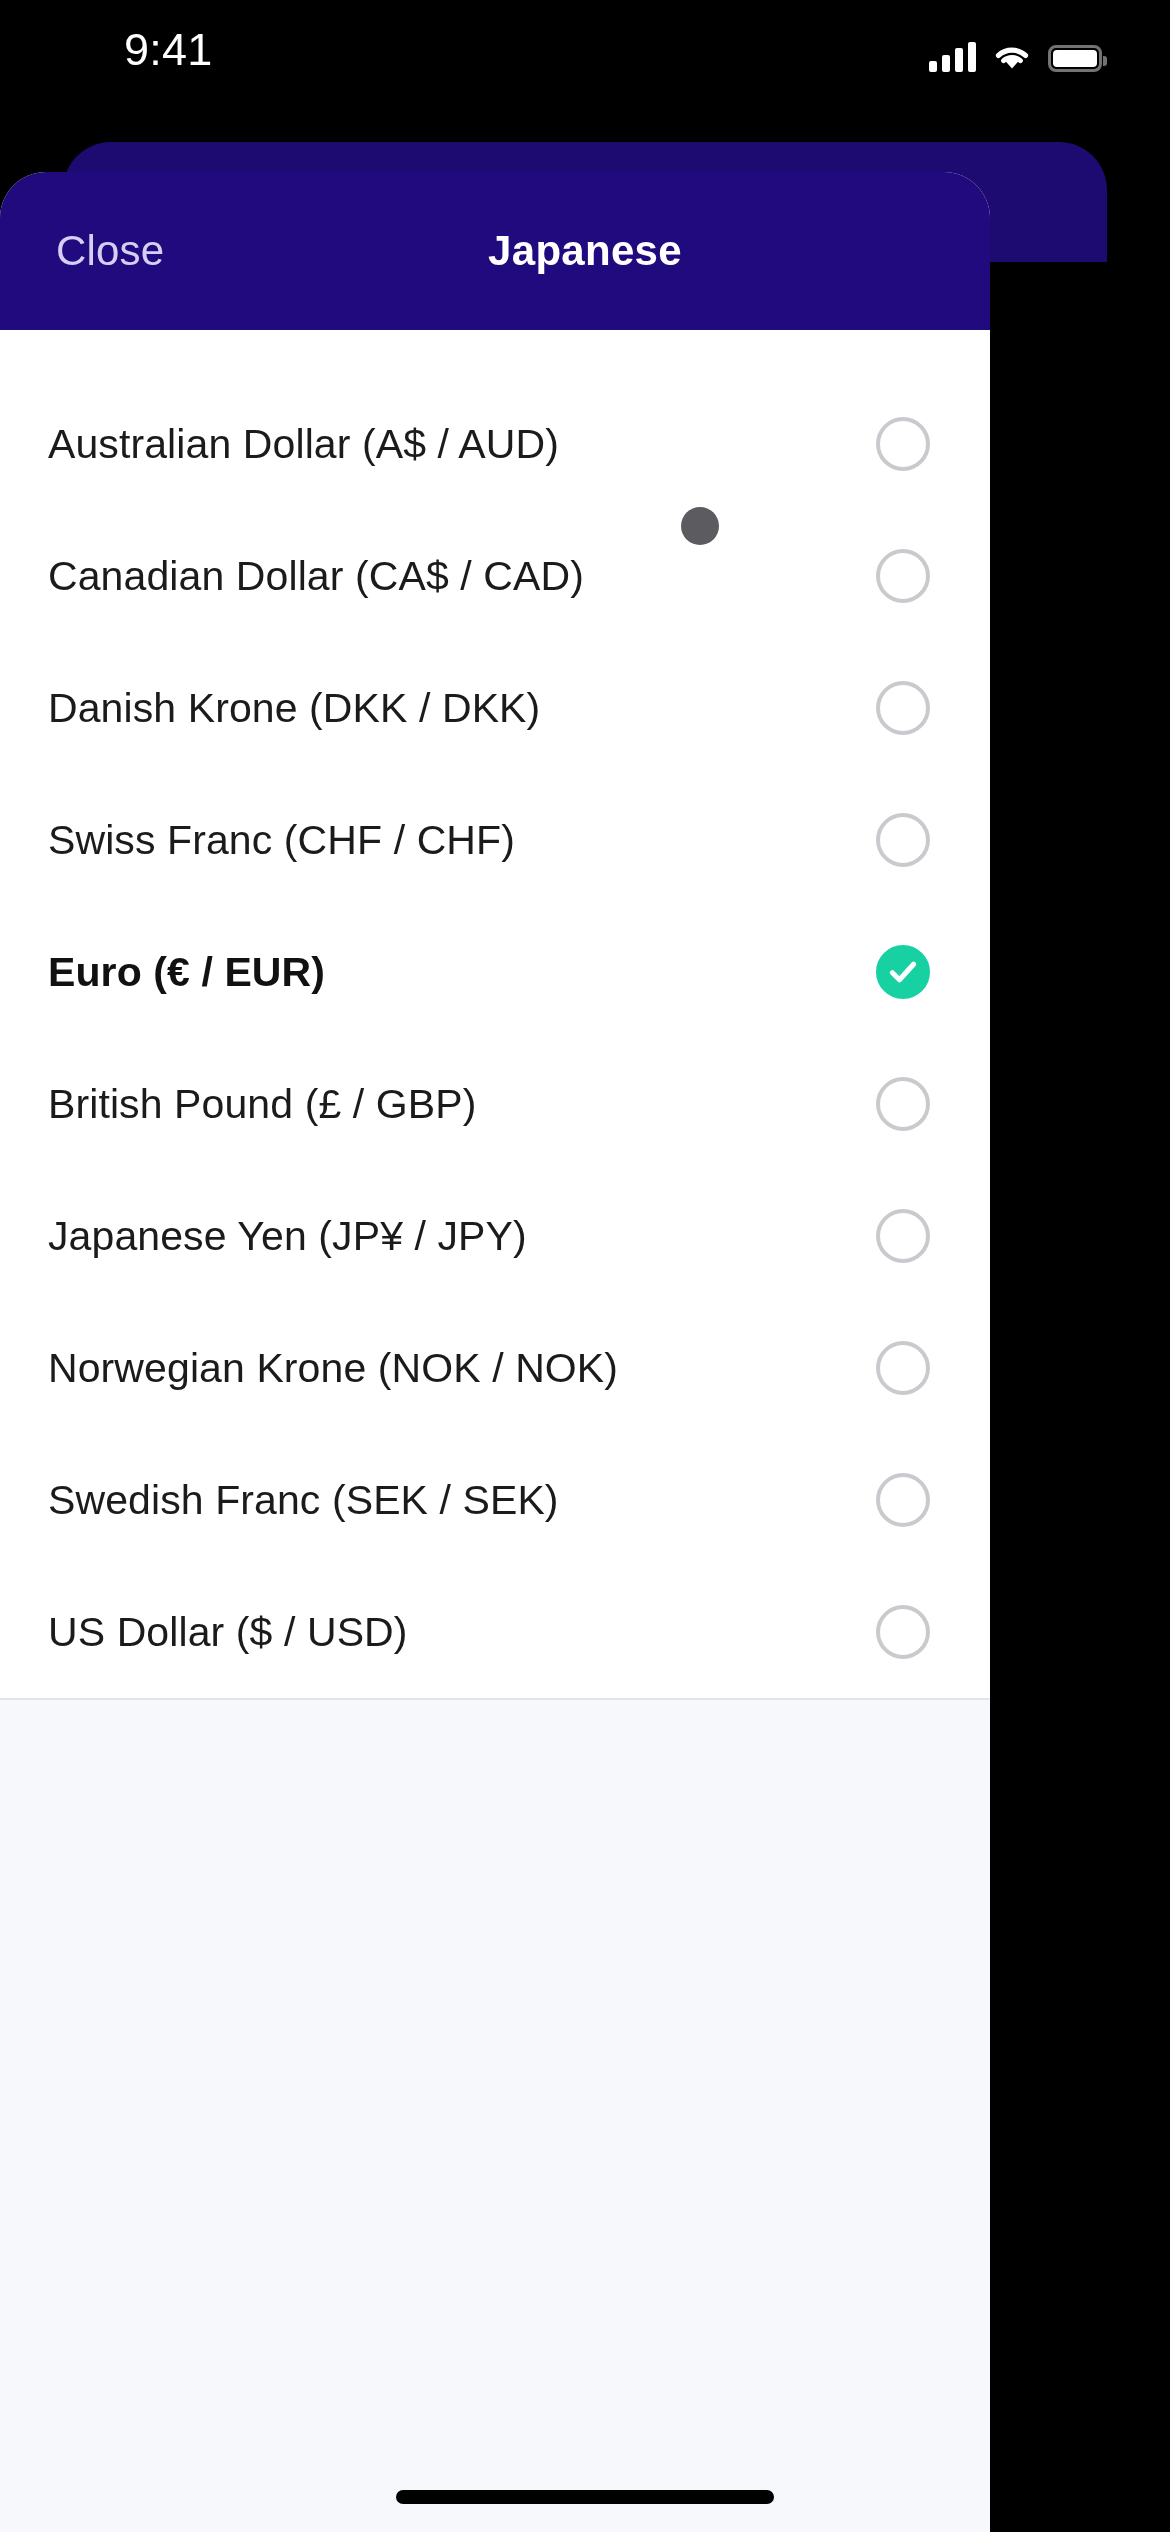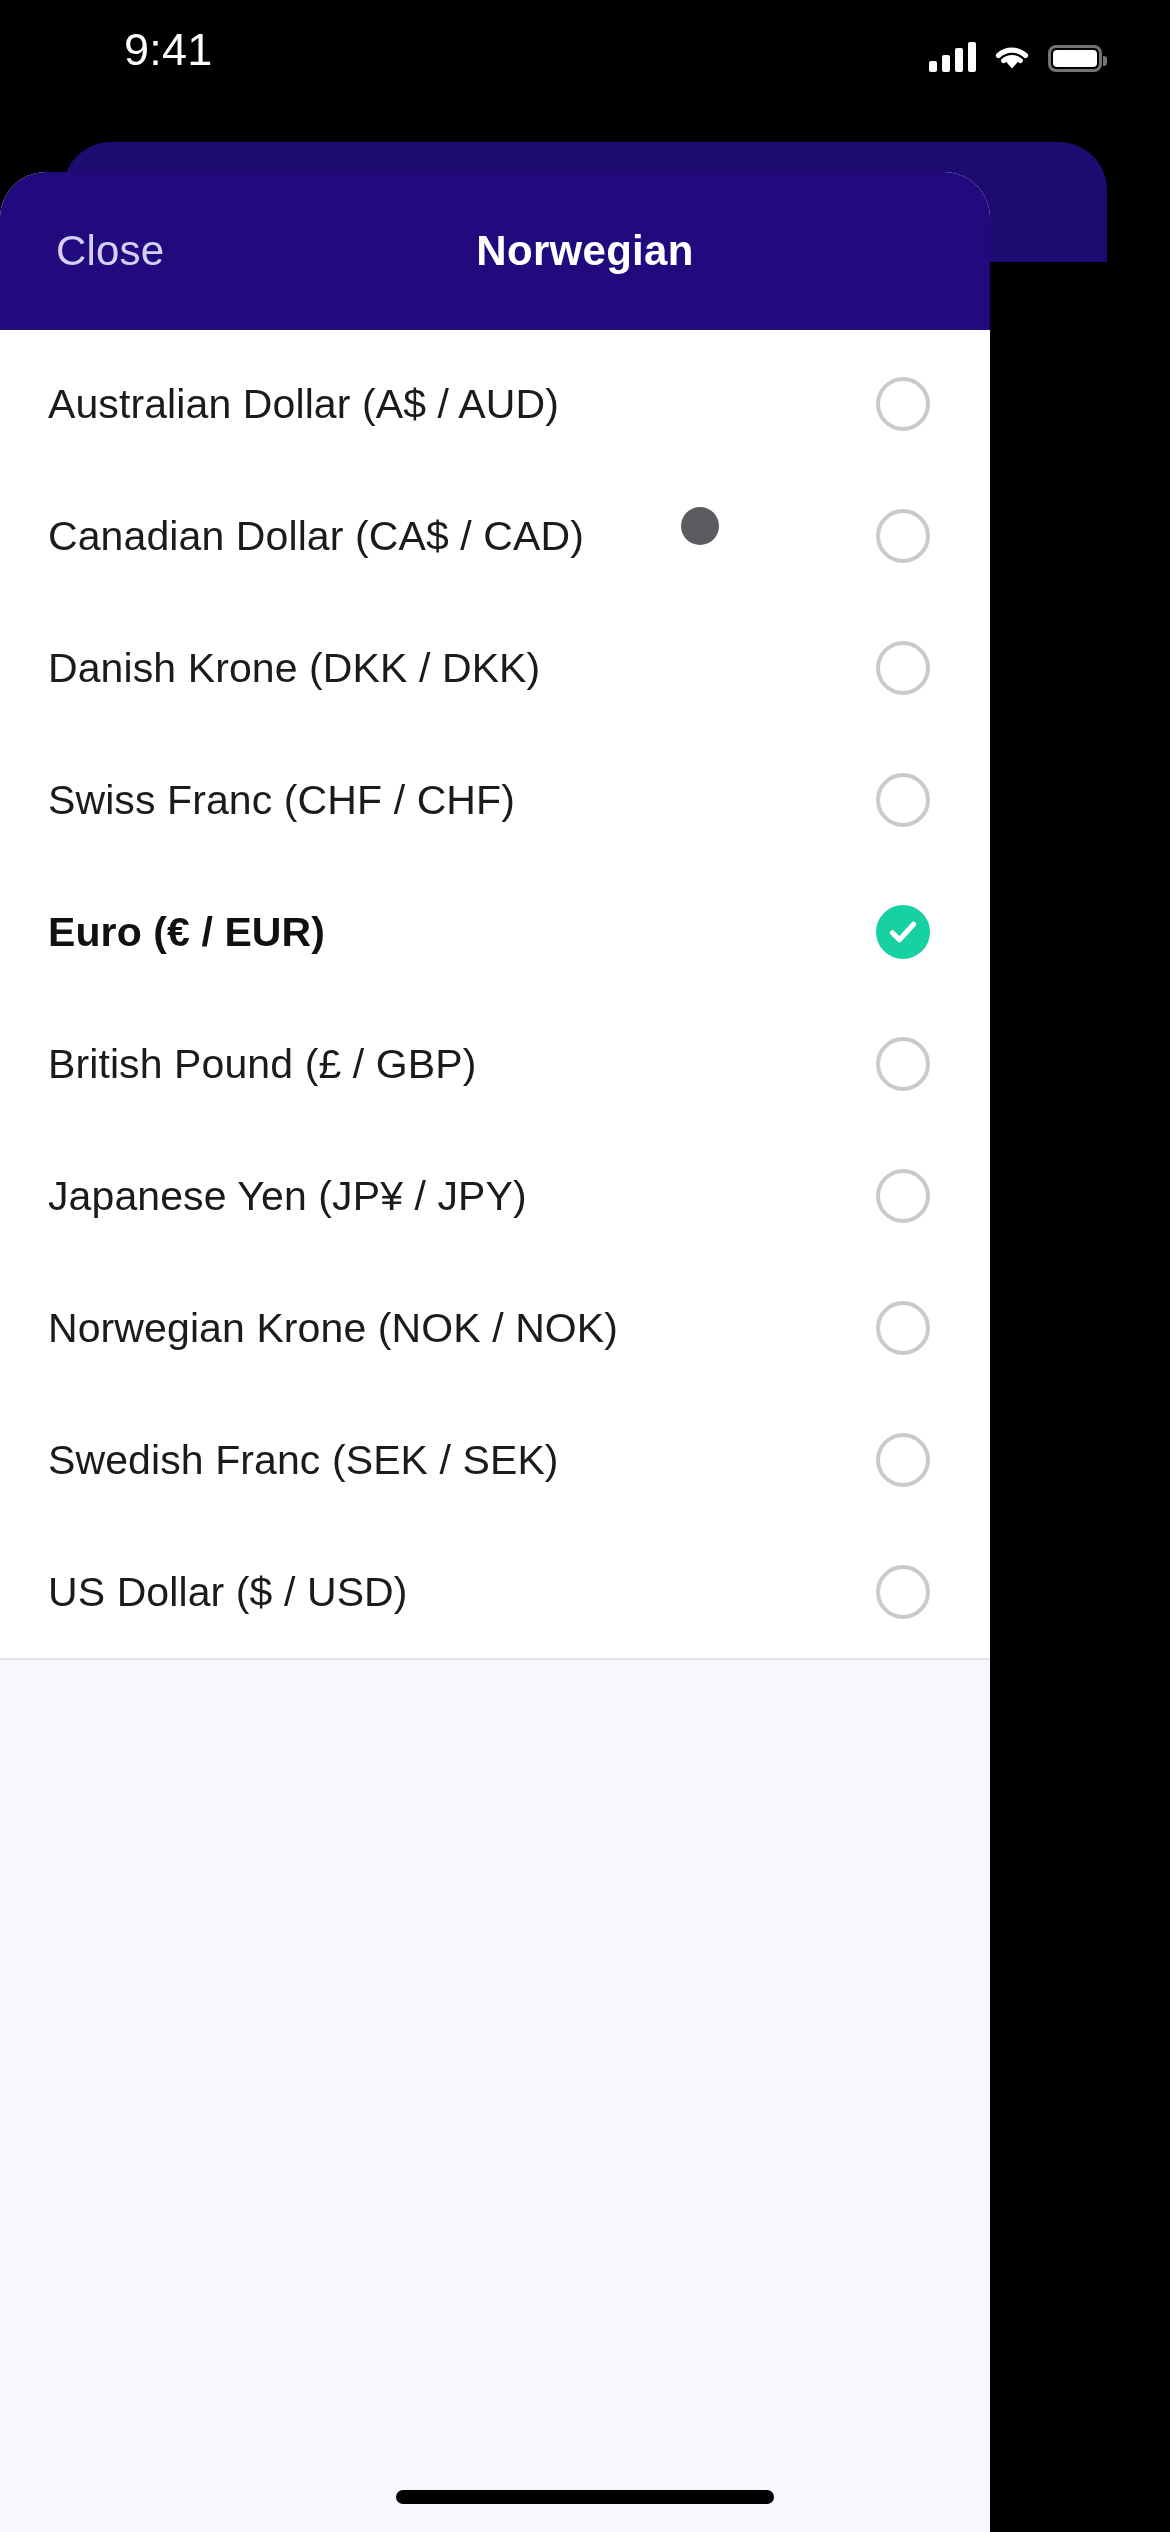--- a/index.html
+++ b/index.html
@@ -193,24 +193,24 @@
 <body>
 
 <div id="phone">
 
   <div id="sheet-behind" style="background: rgb(30, 11, 114);"></div>
 
   <div id="sheet-front" style="background: rgb(255, 255, 255);">
 
     <div id="nav-header" style="background: rgb(32, 10, 126);">
       <button id="close-button" style="color: rgb(213, 207, 243);">Close</button>
-      <div id="nav-title" style="color: rgb(255, 255, 255);">Norwegian</div>
+      <div id="nav-title" style="color: rgb(255, 255, 255);">Japanese</div>
     </div>
 
-    <div id="currency-list" style="border-bottom-color: rgb(227, 228, 234);">
+    <div id="currency-list" style="border-bottom-color: rgb(227, 228, 234); margin-top: 40px;">
         <div class="currency-row">
           <div class="currency-label">Australian Dollar (A$ / AUD)</div>
           <div class="radio" style="border-color: rgb(201, 202, 206);"></div>
         </div>
         <div class="currency-row">
           <div class="currency-label">Canadian Dollar (CA$ / CAD)</div>
           <div class="radio" style="border-color: rgb(201, 202, 206);"></div>
         </div>
         <div class="currency-row">
           <div class="currency-label">Danish Krone (DKK / DKK)</div>

